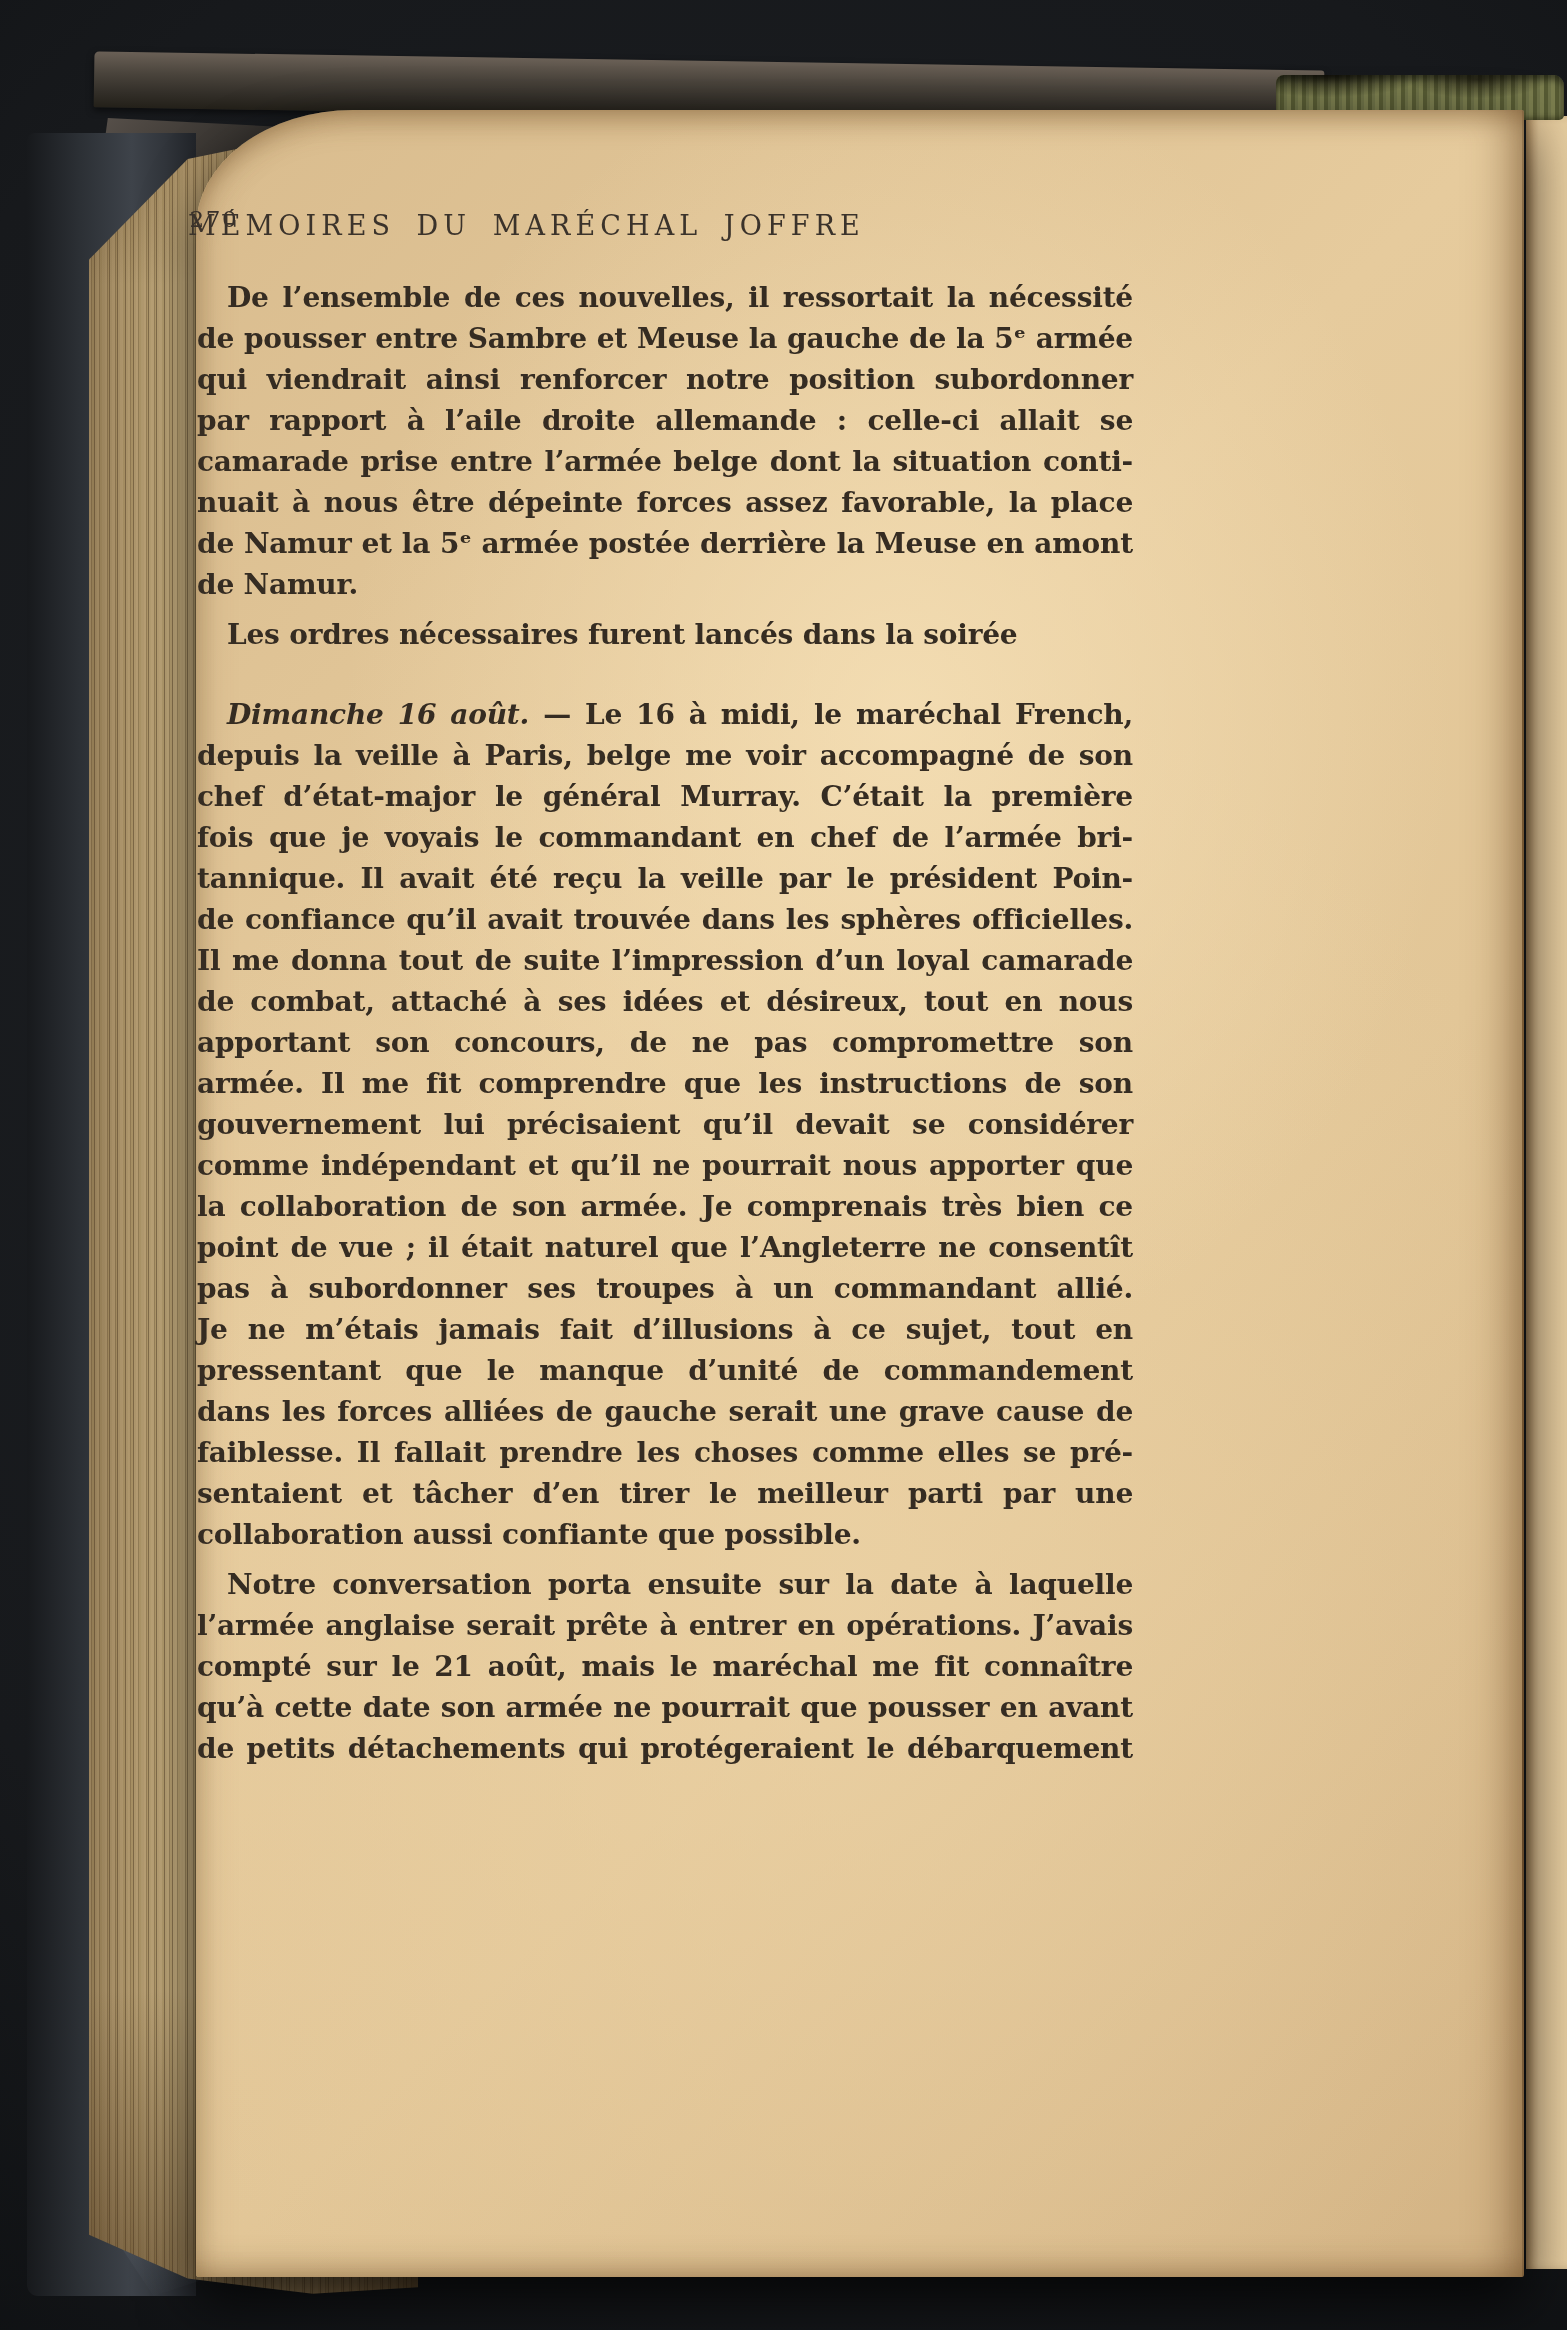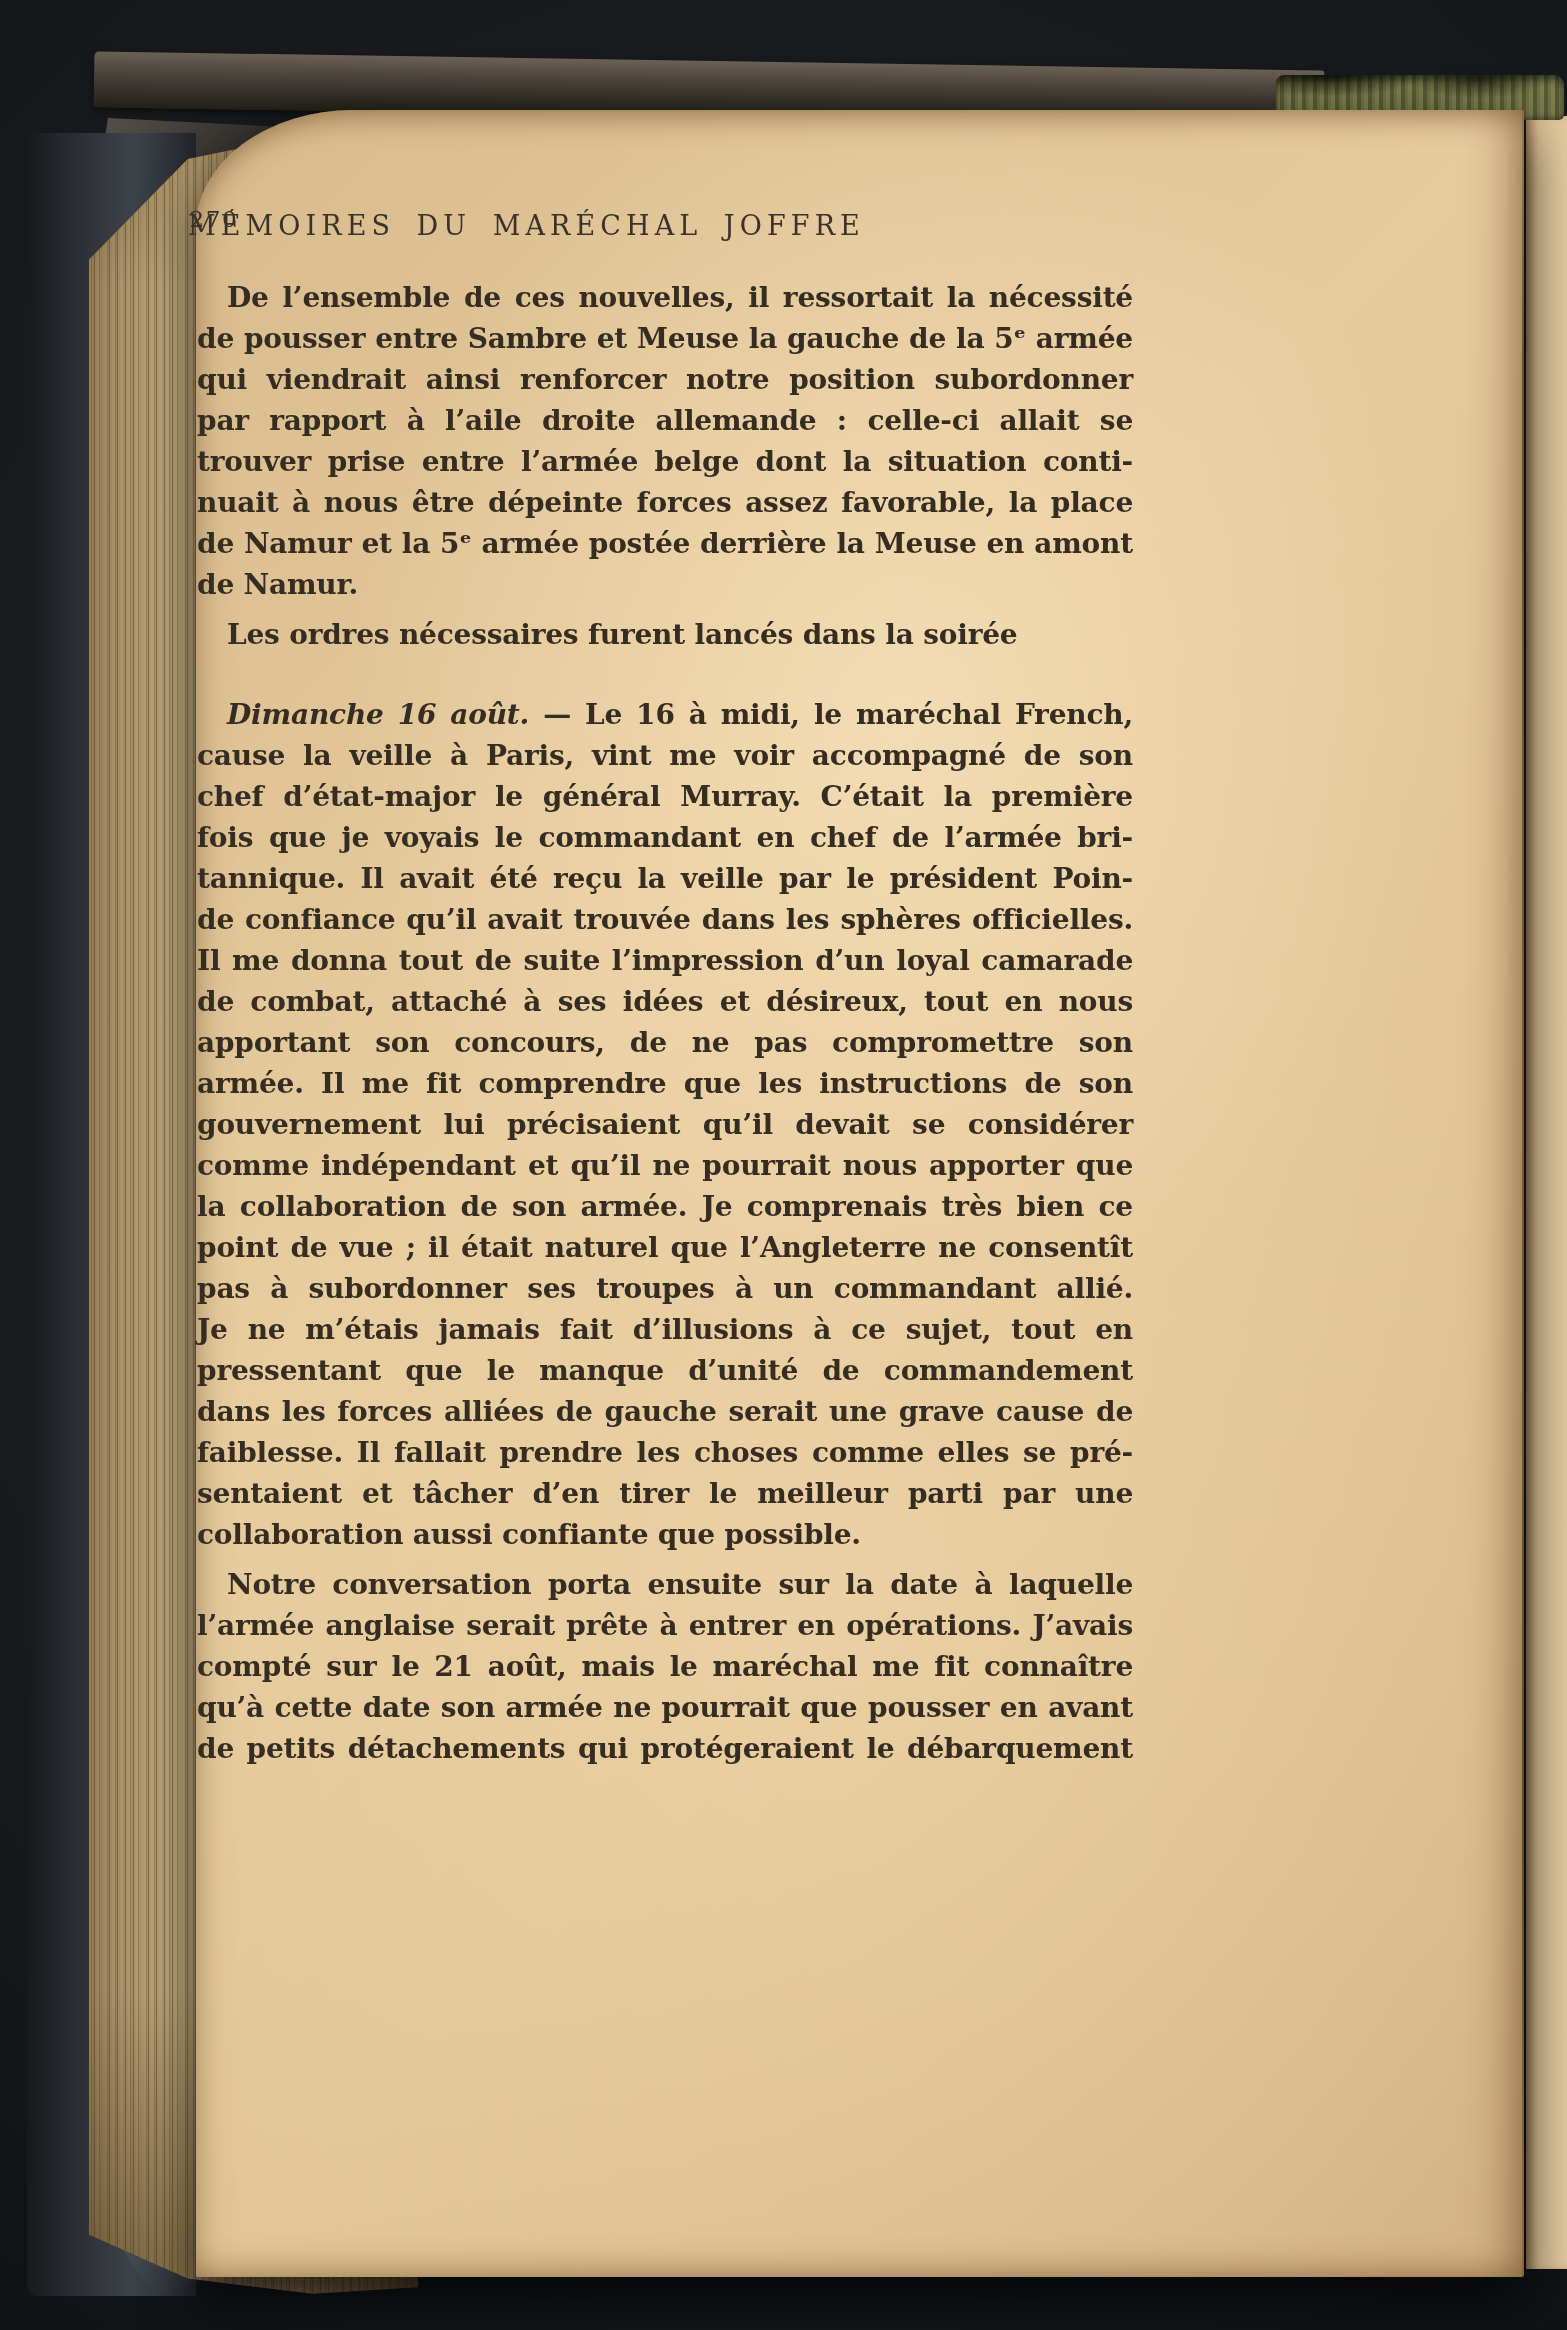--- a/index.html
+++ b/index.html
@@ -137,35 +137,35 @@
         <span class="running-title">MÉMOIRES DU MARÉCHAL JOFFRE</span>
       </div>
 
       <div class="body-text">
 
         <div class="para endflush">
           <div class="line">De l’ensemble de ces nouvelles, il ressortait la nécessité</div>
             <div class="line">de pousser entre Sambre et Meuse la gauche de la 5ᵉ armée</div>
             <div class="line">qui viendrait ainsi renforcer notre position subordonner</div>
             <div class="line">par rapport à l’aile droite allemande : celle-ci allait se</div>
-            <div class="line">trouver prise entre l’armée belge dont la situation conti-</div>
+            <div class="line">camarade prise entre l’armée belge dont la situation conti-</div>
             <div class="line">nuait à nous être dépeinte forces assez favorable, la place</div>
             <div class="line">de Namur et la 5ᵉ armée postée derrière la Meuse en amont</div>
             <div class="line">de Namur.</div>
         </div>
 
         <div class="para endflush">
           <div class="line">Les ordres nécessaires furent lancés dans la soirée</div>
         </div>
 
         <div class="para endflush gap-before">
           <div class="line">
             <span class="lead-italic">Dimanche 16 août.</span><span> — Le 16 à midi, le maréchal French,</span>
           </div>
-          <div class="line">cause la veille à Paris, vint me voir accompagné de son</div>
+          <div class="line">depuis la veille à Paris, belge me voir accompagné de son</div>
             <div class="line">chef d’état-major le général Murray. C’était la première</div>
             <div class="line">fois que je voyais le commandant en chef de l’armée bri-</div>
             <div class="line">tannique. Il avait été reçu la veille par le président Poin-</div>
             <div class="line">de confiance qu’il avait trouvée dans les sphères officielles.</div>
             <div class="line">Il me donna tout de suite l’impression d’un loyal camarade</div>
             <div class="line">de combat, attaché à ses idées et désireux, tout en nous</div>
             <div class="line">apportant son concours, de ne pas compromettre son</div>
             <div class="line">armée. Il me fit comprendre que les instructions de son</div>
             <div class="line">gouvernement lui précisaient qu’il devait se considérer</div>
             <div class="line">comme indépendant et qu’il ne pourrait nous apporter que</div>

